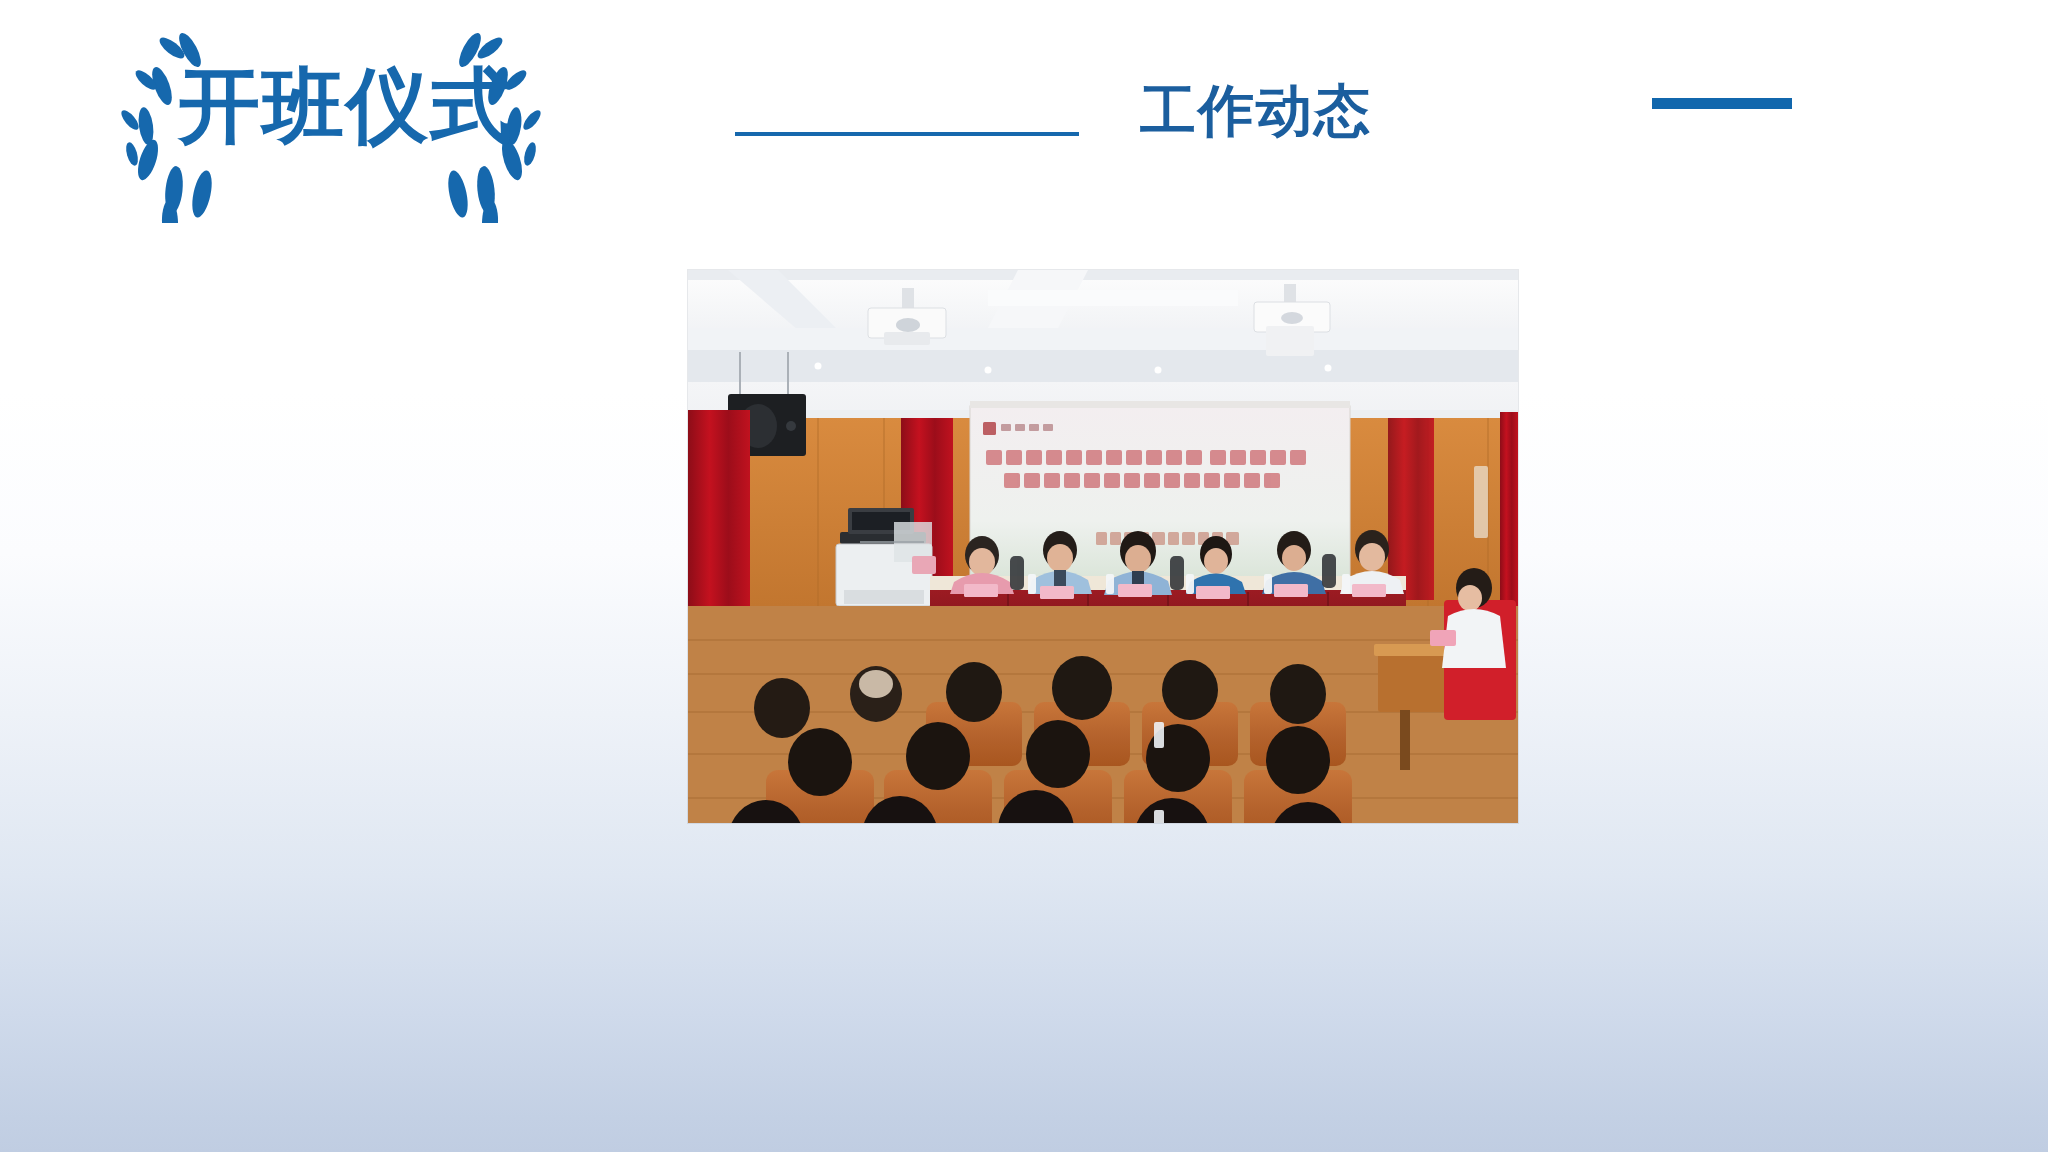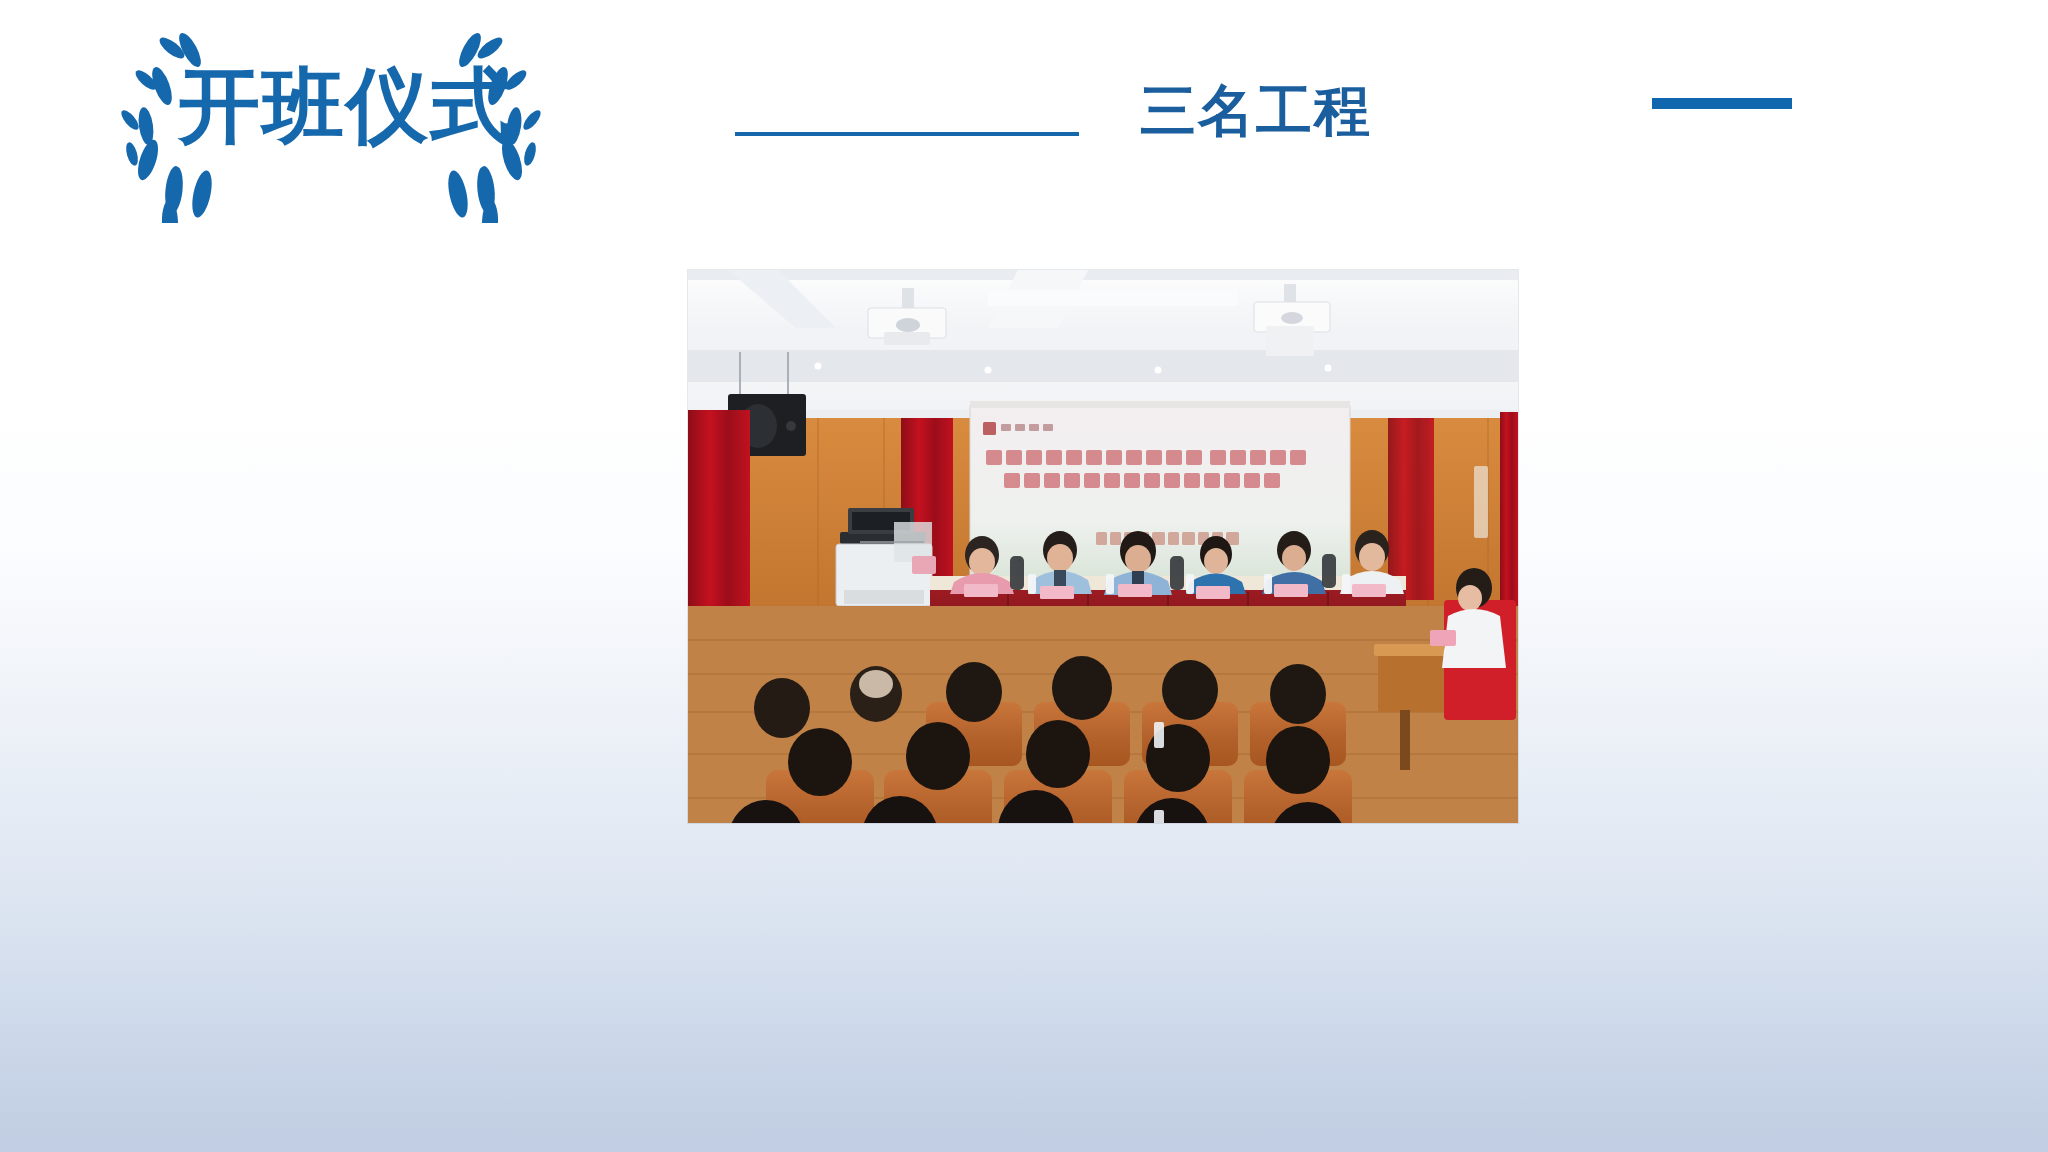--- a/index.html
+++ b/index.html
@@ -200,21 +200,21 @@
               <ellipse cx="0" cy="0" rx="8" ry="22"></ellipse>
             </g>
         </g>
       </svg>
     </div>
 
     <div id="headline">开班仪式</div>
 
     <div id="divider-rule"></div>
 
-    <div id="subtitle">三名工程</div>
+    <div id="subtitle">工作动态</div>
 
     <div id="accent-bar"></div>
   </div>
 
   <div id="photo-frame">
     <svg id="photo-svg" width="830" height="553" viewBox="0 0 830 553" aria-hidden="true">
       <defs>
         <linearGradient id="ceil" x1="0" y1="0" x2="0" y2="1">
           <stop offset="0%" stop-color="#fdfdfd"></stop>
             <stop offset="100%" stop-color="#e6e9ee"></stop>

